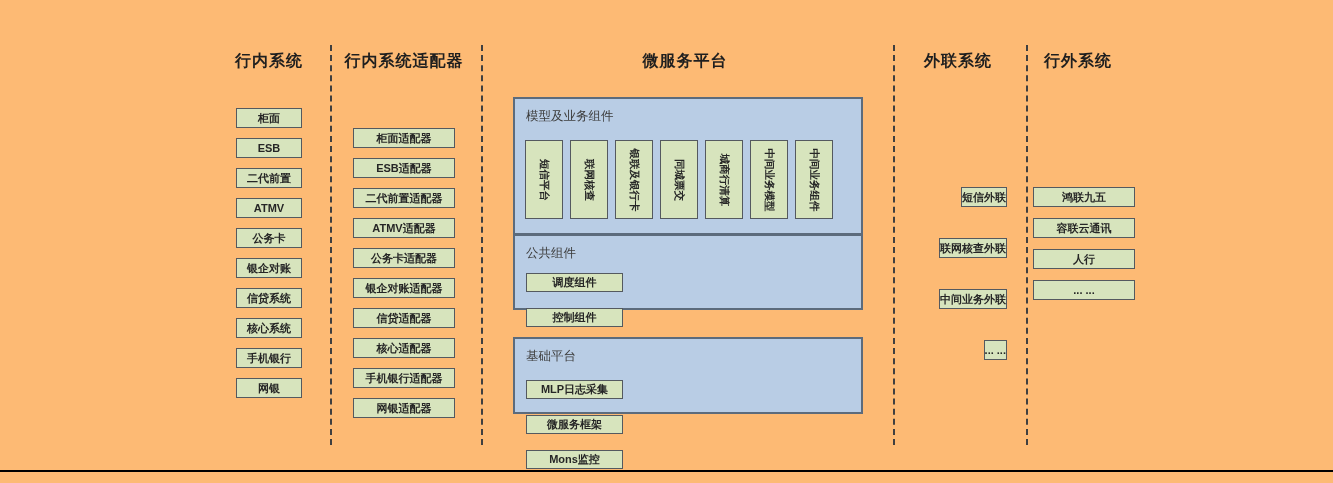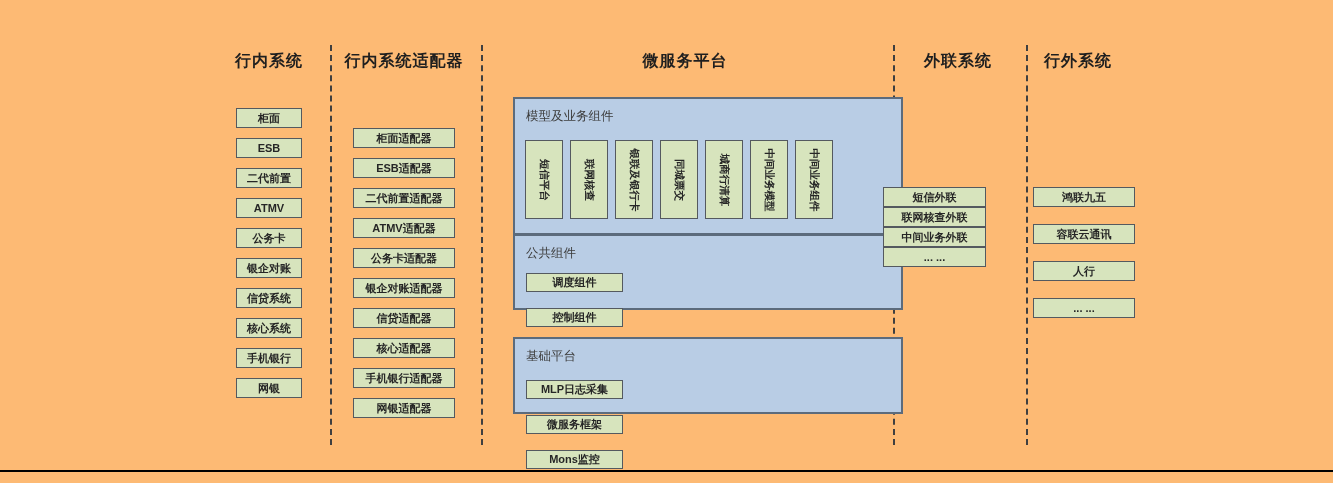--- a/index.html
+++ b/index.html
@@ -17,31 +17,31 @@
   .vsep {
     position:absolute; top:45px; height:400px; width:0;
     border-left:2px dashed #3f3f3f;
   }
   .vsep-1 { left:330px; } .vsep-2 { left:481px; }
   .vsep-3 { left:893px; } .vsep-4 { left:1026px; }
 
   .list { position:absolute; display:flex; flex-direction:column; }
   .col1 { left:236px; top:108px; width:66px;  gap:10px; }
   .col2 { left:353px; top:108px; width:102px; gap:10px;margin-top:20px; }
-  .col4 { left:883px; top:187px; width:103px; gap:0; }
-  .col5 { left:1033px; top:187px; width:102px; gap:17px; }
+  .col4 { left:904px; top:187px; width:103px; gap:31px;align-items:flex-end; }
+  .col5 { left:1033px; top:187px; width:102px; gap:11px; }
 
   .gbox {
     background:#d7e4bd; border:1px solid #54595f; box-sizing:border-box;
     height:20px; display:flex; align-items:center; justify-content:center;
     font-size:11px; font-weight:700; color:#262626; white-space:nowrap;
   }
 
   .panel {
-    position:absolute; left:513px; width:390px; box-sizing:border-box;
+    position:absolute; left:513px; width:350px; box-sizing:border-box;
     background:#b9cde5; border:2px solid #5c6b7c;
   }
   .p1 { top:97px;  height:138px; }
   .p2 { top:234px; height:76px;text-align:center; }
   .p3 { top:337px; height:77px; }
   .plabel { position:absolute; left:11px; top:9px; font-size:12.5px; color:#3d3d3d; }
 
   .vlist { position:absolute; left:10px; top:41px; display:flex; flex-direction:row; gap:7px; }
   .vgbox {
     position:relative; width:38px; height:79px; box-sizing:border-box;

